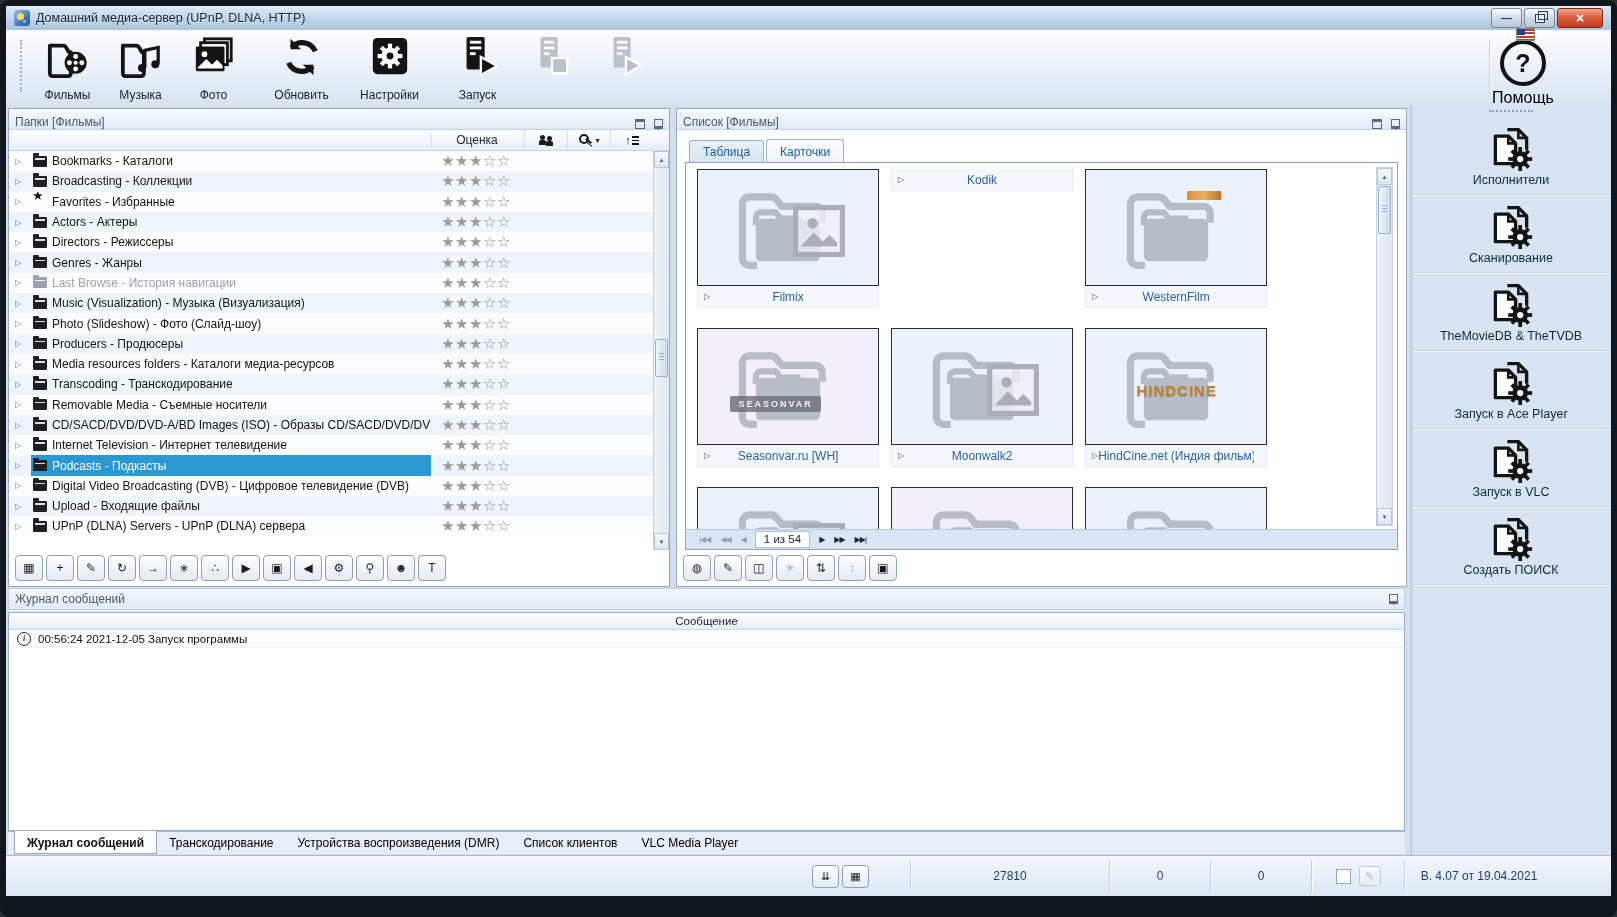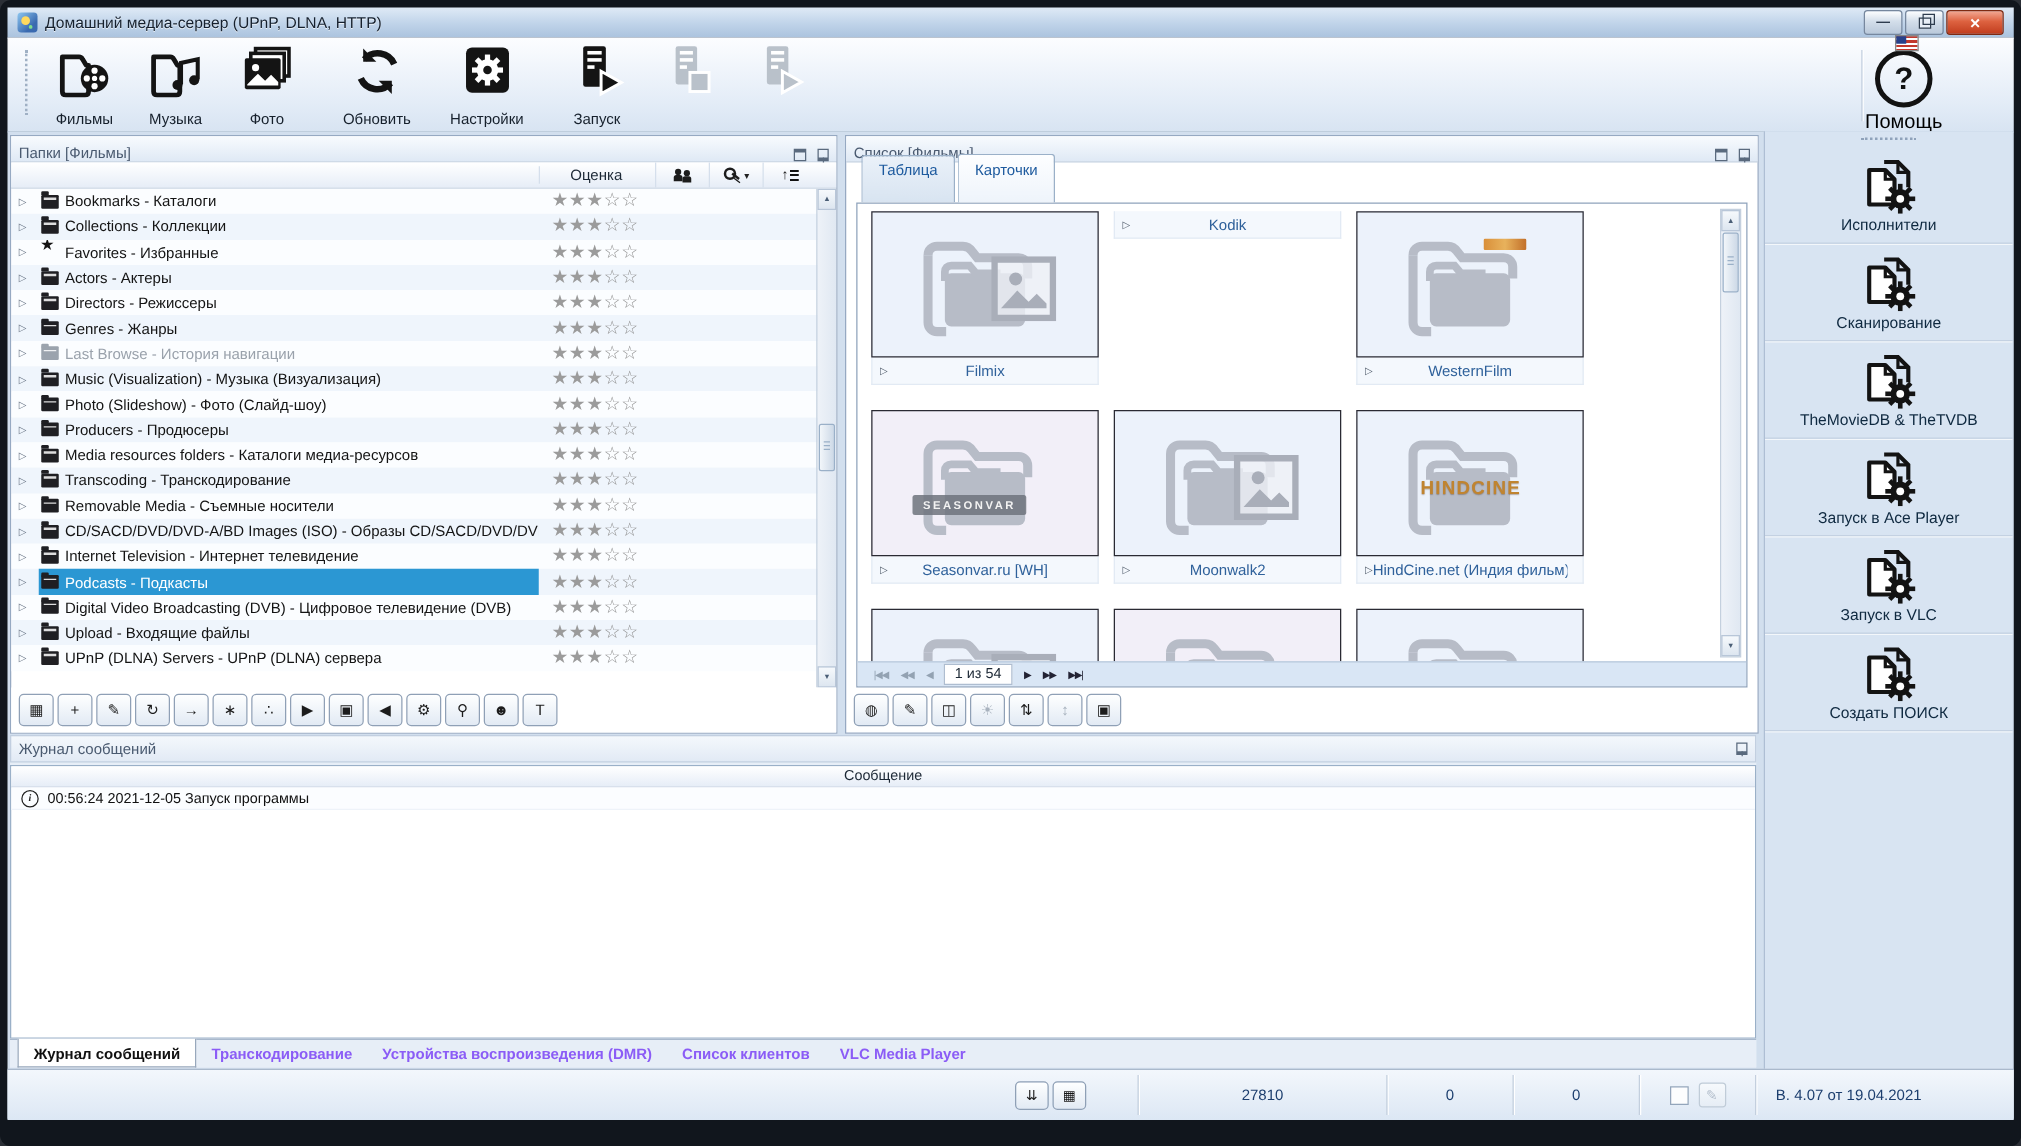--- a/index.html
+++ b/index.html
@@ -91,21 +91,21 @@
     background:linear-gradient(90deg,#f2f6fa,#cdd9e7);}
   .sb-thumb::after{content:"";position:absolute;left:3px;right:3px;top:45%;height:1px;background:#9ab0c8;box-shadow:0 3px 0 #9ab0c8,0 -3px 0 #9ab0c8;}
   
   .minitb{flex:none;display:flex;gap:3px;padding:5px 6px;align-items:center;background:#fff;}
   .mbtn{width:26px;height:24px;border:1px solid #8fa0b6;border-radius:4px;background:linear-gradient(#feffff,#e2eaf4);
     display:flex;align-items:center;justify-content:center;font-size:12px;color:#1c1c1c;box-shadow:0 1px 0 rgba(255,255,255,.8) inset;}
   .mbtn.dis{color:#a8b2be;}
   
   #listPanel{left:676px;top:108px;width:729px;height:477px;background:#fff;}
   .tabsrow{flex:none;display:flex;align-items:flex-end;padding:6px 0 0 12px;height:26px;}
-  .tab{padding:4px 13px 19px;border:1px solid #9ab0c8;border-bottom:none;border-radius:3px 3px 0 0;
+  .tab{padding:4px 13px 3px;border:1px solid #9ab0c8;border-bottom:none;border-radius:3px 3px 0 0;
     background:linear-gradient(#eaf1f9,#d8e4f1);color:#1d5a9e;font-size:12px;margin-right:2px;position:relative;}
   .tab.active{background:linear-gradient(#fdfeff,#eef4fb);padding-top:5px;z-index:2;color:#1d5a9e;}
   .cardwrap{flex:1;margin:0 8px;border:1px solid #8fa3bc;position:relative;overflow:hidden;background:#fff;}
   .cardgrid{position:absolute;left:0;right:20px;top:0;bottom:19px;overflow:hidden;display:flex;flex-wrap:wrap;
     gap:20px 12px;padding:6px 0 0 11px;align-content:flex-start;}
   .card{width:182px;flex:none;}
   .cimg{height:115px;border:1px solid #2a2a33;background:#ecf2fb;position:relative;display:flex;align-items:center;justify-content:center;overflow:hidden;}
   .cimg.lav{background:#f2eff8;}
   .cphoto{position:absolute;left:53%;top:30%;}
   .cwm{position:absolute;left:0;right:0;top:44%;text-align:center;font-size:15px;font-weight:bold;color:#c6cad3;letter-spacing:1px;}
@@ -132,21 +132,21 @@
   #logPanel{position:absolute;left:8px;top:588px;width:1397px;height:266px;display:flex;flex-direction:column;background:#e7eef7;}
   .loghead{height:20px;flex:none;background:linear-gradient(#f4f8fc,#e2eaf5);border:1px solid #c2cfe0;border-bottom:1px solid #c2cfe0;
     display:flex;align-items:center;padding:0 6px;color:#4a5a70;font-size:12px;}
   .logbox{flex:1;margin-top:2px;border:1px solid #9ab0c8;background:#fff;display:flex;flex-direction:column;overflow:hidden;}
   .logcolhead{height:16px;flex:none;background:linear-gradient(#ffffff,#e6edf7);border-bottom:1px solid #cdd8e6;
     display:flex;align-items:center;justify-content:center;font-size:11.5px;color:#1c2835;}
   .lentry{height:17px;display:flex;align-items:center;font-size:11.5px;color:#111;border-bottom:1px solid #eef3f9;background:#fbfdff;}
   .iico{width:12px;height:12px;border:1.2px solid #222;border-radius:50%;margin:0 7px 0 8px;flex:none;
     display:flex;align-items:center;justify-content:center;font:italic bold 8px "Liberation Serif",serif;color:#222;}
   .logtabs{height:22px;flex:none;display:flex;align-items:stretch;padding-left:6px;border-top:1px solid #a8b8cc;background:#e7eef7;}
-  .ltab{display:flex;align-items:center;padding:0 12px;font-size:12px;color:#8b5cf6;font-weight:bold;}
+  .ltab{display:flex;align-items:center;padding:0 12px;font-size:12px;color:#000000;}
   .ltab.active{background:#fff;border:1px solid #98a8bc;border-top:none;font-weight:bold;color:#111;margin-top:-1px;padding-top:1px;}
   
   #statusbar{position:absolute;left:6px;top:855px;right:6px;height:40px;background:linear-gradient(#f3f7fc,#dce7f4);
     border-top:1px solid #aab9cc;display:flex;align-items:center;}
   .s-sp1{width:806px;flex:none;}
   .stbtn{width:25px;height:21px;border:1px solid #8fa0b6;border-radius:4px;background:linear-gradient(#feffff,#e2eaf4);
     display:flex;align-items:center;justify-content:center;font-size:11px;color:#151515;margin-right:3px;}
   .s-sp2{width:38px;flex:none;}
   .ssep{width:1px;align-self:stretch;margin:4px 0;background:#c3cfde;box-shadow:1px 0 0 #fff;}
   .sseg{display:flex;align-items:center;justify-content:center;font-size:12px;color:#1c3e6e;flex:none;}
@@ -319,21 +319,21 @@
               <span class="tico"></span>
               <span class="tlabel">Bookmarks - Каталоги</span>
             </span>
             <span class="tstars"><i class="sf">★★★</i><i class="se">☆☆</i></span>
           </div>
 
           <div class="trow">
             <span class="texp">▷</span>
             <span class="tcell">
               <span class="tico"></span>
-              <span class="tlabel">Collections - Коллекции</span>
+              <span class="tlabel">Broadcasting - Коллекции</span>
             </span>
             <span class="tstars"><i class="sf">★★★</i><i class="se">☆☆</i></span>
           </div>
 
           <div class="trow">
             <span class="texp">▷</span>
             <span class="tcell">
               <span class="tico star"></span>
               <span class="tlabel">Favorites - Избранные</span>
             </span>

